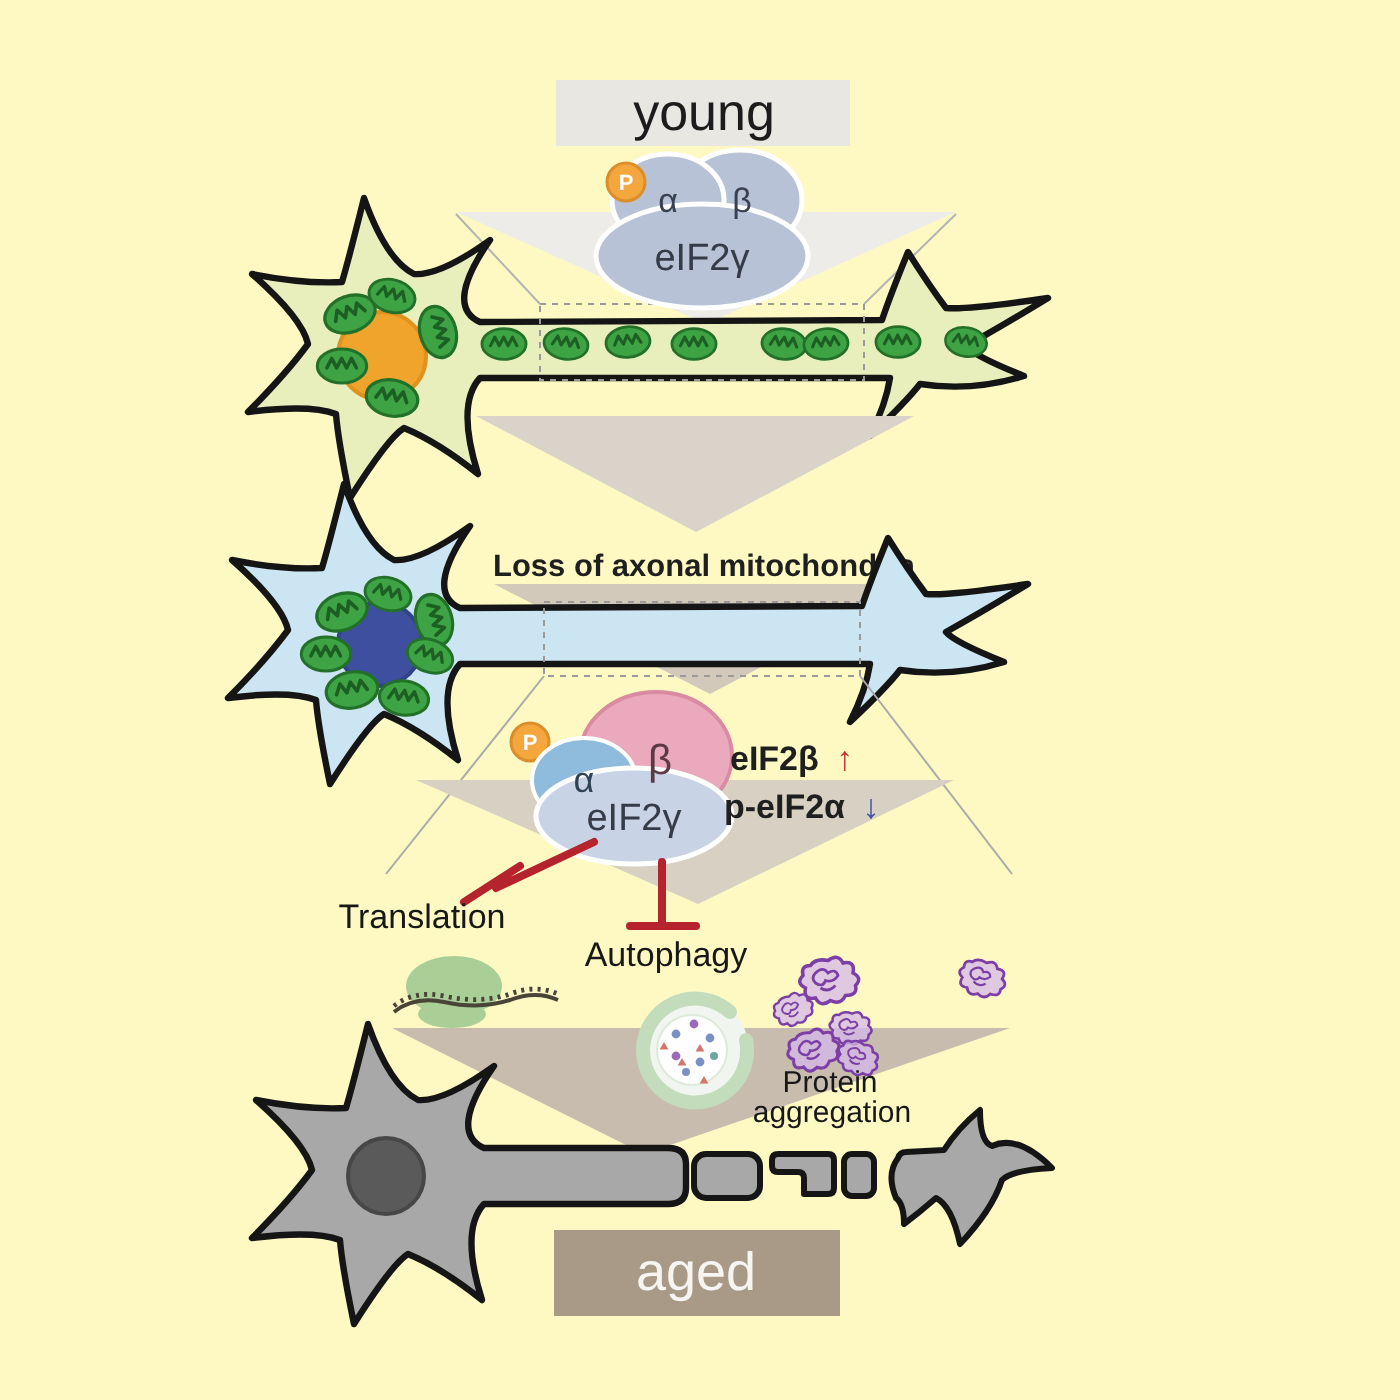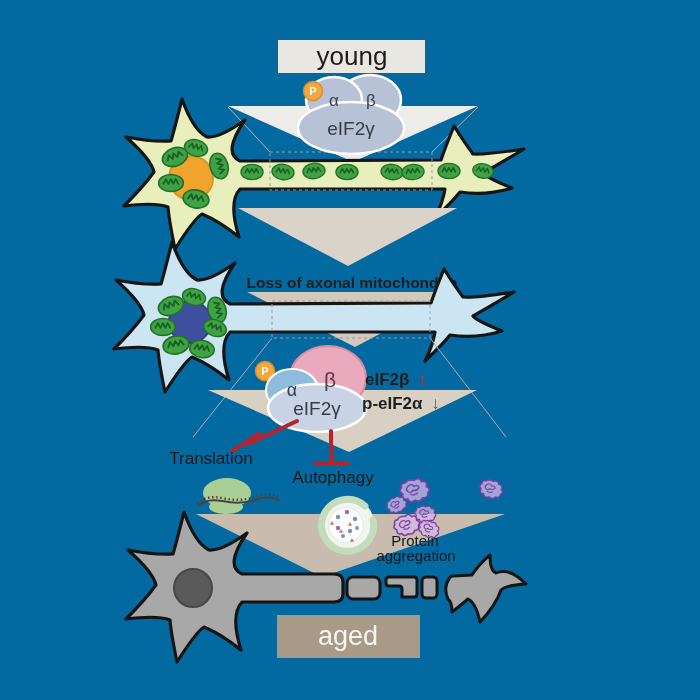--- a/index.html
+++ b/index.html
@@ -1,16 +1,16 @@
 <!DOCTYPE html>
 <html><head>
 <meta charset="utf-8">
 <style>
   html,body{margin:0;padding:0;background:#ffffff;}
-  .stage{position:relative;width:700px;height:700px;background:#0369a1;overflow:hidden;
+  .stage{position:relative;width:700px;height:700px;background:#fef9c3;overflow:hidden;
          font-family:"Liberation Sans", sans-serif;}
   svg{display:block;}
   svg text{font-family:"Liberation Sans", sans-serif;}
   .banner-text{font-size:26px;fill:#1c1c1c;}
   .banner-text-aged{font-size:27px;fill:#f7f5f1;}
   .event-text{font-size:15.5px;font-weight:bold;fill:#1f1f1f;}
   .subunit-label{fill:#3a4150;font-size:17px;}
   .subunit-label-big{fill:#363b48;font-size:19px;}
   .beta2-label{fill:#5c3a47;font-size:21px;}
   .alpha2-label{fill:#2f4356;font-size:18px;}

